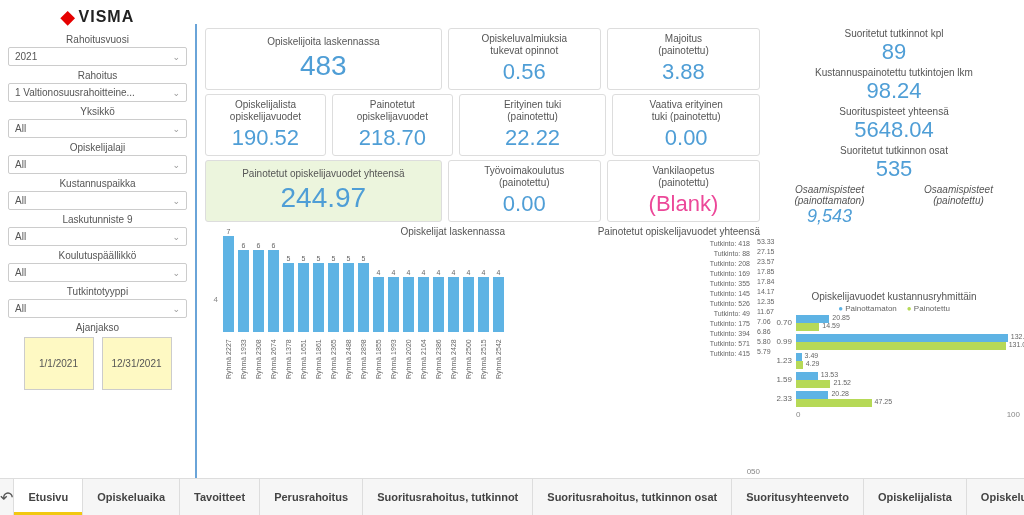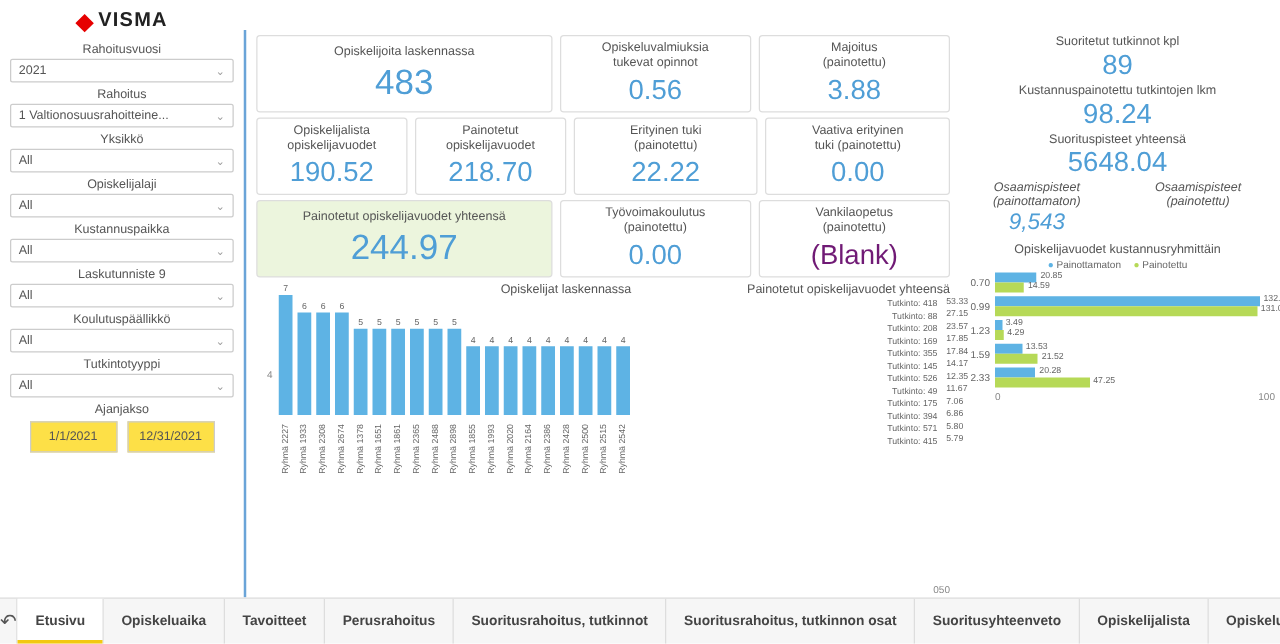--- a/index.html
+++ b/index.html
@@ -6,21 +6,21 @@
   body { font-family: "Segoe UI", Arial, sans-serif; font-size: 11px; color: #333; background: #fff; width: 1024px; height: 515px; overflow: hidden; position: relative; }
   .page { display: flex; height: 478px; }
   .sidebar { width: 195px; padding: 6px 8px; border-right: none; }
   .logo { display: flex; align-items: center; justify-content: center; gap: 4px; margin-bottom: 6px; }
   .logo-mark { color: #e60000; font-size: 18px; font-weight: bold; }
   .logo-text { font-weight: 700; font-size: 16px; letter-spacing: 1px; color: #222; }
   .filter-label { text-align: center; font-size: 10px; color: #555; margin: 4px 0 2px; }
   .select { display: flex; align-items: center; justify-content: space-between; border: 1px solid #ccc; border-radius: 2px; padding: 3px 6px; font-size: 10px; color: #555; cursor: pointer; background: #fff; }
   .select .chev { color: #999; font-size: 9px; }
   .date-row { display: flex; gap: 8px; justify-content: center; margin-top: 4px; }
-  .date-box { border: 1px solid #ccc; padding: 6px 6px; font-size: 10px; color: #555; background: #fde047; width: 70px; text-align: center; }
+  .date-box { border: 1px solid #ccc; padding: 20px 6px; font-size: 10px; color: #555; background: #fef9c3; width: 70px; text-align: center; }
   .main { flex: 1; border-left: 2px solid #6aa4d8; padding: 4px 4px 2px 8px; display: flex; gap: 8px; margin-top: 24px; }
   .center-col { width: 555px; display: flex; flex-direction: column; gap: 4px; }
   .card-row { display: flex; gap: 6px; }
   .card { border: 1px solid #ddd; border-radius: 3px; text-align: center; padding: 4px 6px; flex: 1; display: flex; flex-direction: column; justify-content: center; }
   .card-title { font-size: 10px; color: #555; line-height: 1.2; margin-bottom: 2px; }
   .card-value { font-size: 22px; color: #4f9ed6; font-weight: 400; }
   .card-big .card-value { font-size: 28px; }
   .card-green { background: #ecf5dd; }
   .charts-row { display: flex; gap: 8px; flex: 1; min-height: 0; }
   .chart-box { border: none; display: flex; flex-direction: column; align-items: flex-end; }
@@ -39,21 +39,21 @@
   .hrow .hbar { position: absolute; left: 0; top: 0; bottom: 0; background: #5eb3e4; }
   .hrow .hval { position: absolute; top: -1px; font-size: 7px; color: #666; }
   .haxis { display: flex; justify-content: space-between; font-size: 8px; color: #888; margin-top: 2px; padding-left: 62px; }
   .right-col { flex: 1; display: flex; flex-direction: column; gap: 0; }
   .kpi { text-align: center; margin-bottom: 2px; }
   .kpi-title { font-size: 10px; color: #555; }
   .kpi-value { font-size: 22px; color: #4f9ed6; }
   .kpi-pair { display: flex; gap: 6px; justify-content: center; }
   .kpi-pair .kpi { flex: 1; font-style: italic; }
   .kpi-pair .kpi-value { font-size: 18px; }
-  .grouped-chart { margin-top: 4px; flex: 1; display: flex; flex-direction: column; }
+  .grouped-chart { margin-top: 4px; flex: 1; display: flex; flex-direction: column; justify-content: center; }
   .legend { display: flex; gap: 10px; justify-content: center; font-size: 8px; color: #666; margin-bottom: 2px; }
   .legend span::before { content: "● "; }
   .legend .l1::before { color: #5eb3e4; }
   .legend .l2::before { color: #b6d957; }
   .grow { display: flex; align-items: center; gap: 4px; margin-bottom: 3px; }
   .grow .glabel { width: 24px; font-size: 8px; color: #666; text-align: right; }
   .grow .gbars { flex: 1; position: relative; }
   .grow .gbar { height: 8px; position: relative; }
   .grow .gfill { position: absolute; left: 0; top: 0; bottom: 0; }
   .grow .gval { position: absolute; font-size: 7px; color: #666; top: -1px; }
@@ -171,21 +171,21 @@
         <div class="card card-green card-big" style="flex:1.6">
           <div class="card-title">Painotetut opiskelijavuodet yhteensä</div>
           <div class="card-value">244.97</div>
         </div>
         <div class="card">
           <div class="card-title"><span>Työvoimakoulutus</span><br><span>(painotettu)</span></div>
           <div class="card-value">0.00</div>
         </div>
         <div class="card">
           <div class="card-title"><span>Vankilaopetus</span><br><span>(painotettu)</span></div>
-          <div class="card-value" style="color:#701a75">(Blank)</div>
+          <div class="card-value" style="color:#ec4899">(Blank)</div>
         </div>
       </div>
 
       <div class="charts-row">
         <div class="chart-box" style="width:300px">
           <div class="chart-title">Opiskelijat laskennassa</div>
           <div class="chart-body">
             <div class="barchart" id="barchart1">
               <div class="axis">
                   <span></span>
@@ -391,20 +391,24 @@
         <div class="kpi-title">Suoritetut tutkinnot kpl</div>
         <div class="kpi-value">89</div>
       </div>
       <div class="kpi">
         <div class="kpi-title">Kustannuspainotettu tutkintojen lkm</div>
         <div class="kpi-value">98.24</div>
       </div>
       <div class="kpi">
         <div class="kpi-title">Suorituspisteet yhteensä</div>
         <div class="kpi-value">5648.04</div>
+      </div>
+      <div class="kpi">
+        <div class="kpi-title">Suoritetut tutkinnon osat</div>
+        <div class="kpi-value">535</div>
       </div>
       <div class="kpi-pair">
         <div class="kpi">
           <div class="kpi-title"><span>Osaamispisteet</span><br><span>(painottamaton)</span></div>
           <div class="kpi-value">9,543</div>
         </div>
         <div class="kpi">
           <div class="kpi-title"><span>Osaamispisteet</span><br><span>(painotettu)</span></div>
         </div>
       </div>

